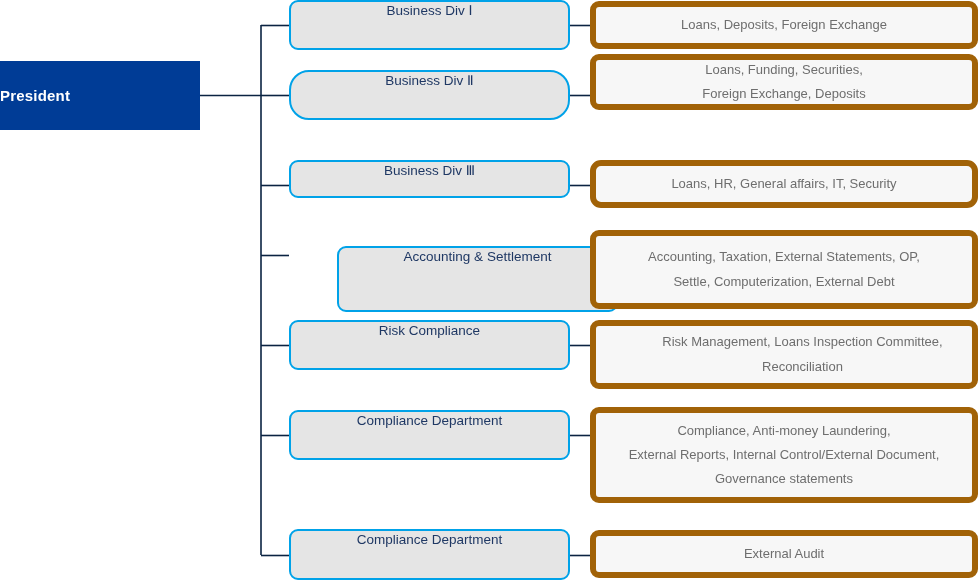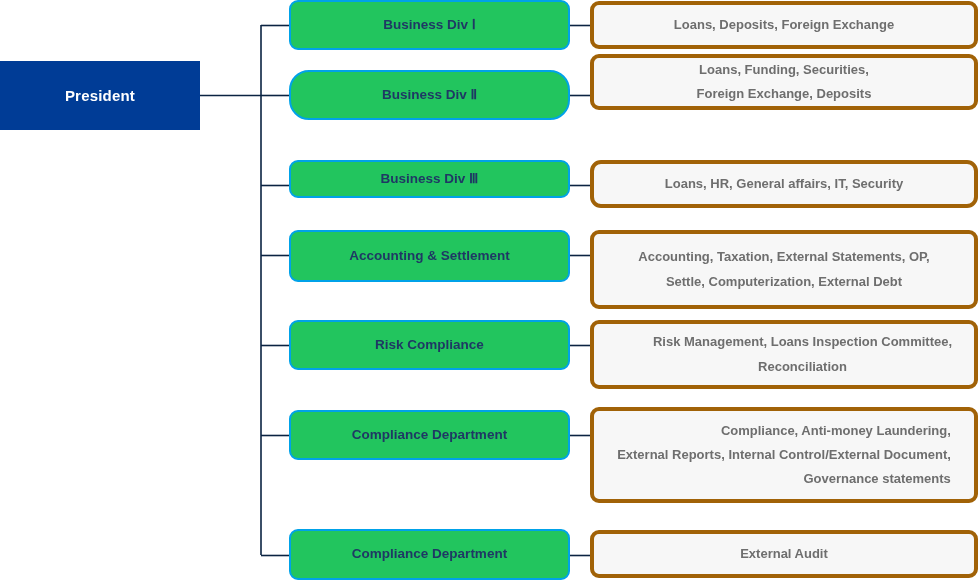--- a/index.html
+++ b/index.html
@@ -30,63 +30,61 @@
   
   .root-node {
     position: absolute;
     left: 0px;
     top: 61px;
     width: 200px;
     height: 69px;
     background: #003C96;
     display: flex;
     align-items: center;
-    justify-content: center;
+    justify-content: flex-start;
   }
   .root-label {
     color: #ffffff;
     font-size: 15px;
     font-weight: bold;
     letter-spacing: 0.2px;
     font-family: "Liberation Sans", sans-serif;
   }
 
   .unit-box {
     position: absolute;
     left: 289px;
     width: 281px;
-    background: #22c55e;
+    background: #e5e5e5;
     border: 2px solid #00A2E8;
     border-radius: 9px;
     display: flex;
-    align-items: center;
+    align-items: flex-start;
     justify-content: center;
     text-align: center;
-    font-weight: bold;
   }
   .unit-label {
     color: #1F3864;
     font-size: 13.5px;
     line-height: 1.35;
     font-family: "Liberation Sans", sans-serif;
   }
 
   .desc-box {
     position: absolute;
     left: 590px;
     width: 388px;
     background: #F7F7F7;
-    border: 4px solid #a16207;
+    border: 6px solid #a16207;
     border-radius: 9px;
     display: flex;
     align-items: center;
     justify-content: center;
     text-align: center;
     padding: 6px 10px;
-    font-weight: bold;
   }
   .desc-label {
     color: #6E6E6E;
     font-size: 13px;
     line-height: 1.85;
     font-family: "Liberation Sans", sans-serif;
   }
 </style>
 </head>
 <body>
@@ -122,21 +120,21 @@
 
   <div class="unit-box" style="top: 0px; height: 50px;">
     <span class="unit-label">Business Div Ⅰ</span>
   </div>
   <div class="unit-box" style="top: 70px; height: 50px; border-radius: 20px;">
     <span class="unit-label">Business Div Ⅱ</span>
   </div>
   <div class="unit-box" style="top: 160px; height: 38px;">
     <span class="unit-label">Business Div Ⅲ</span>
   </div>
-  <div class="unit-box" style="top: 230px; height: 52px;">
+  <div class="unit-box" style="top: 246px; height: 66px; margin-left: 48px;">
     <span class="unit-label">Accounting &amp; Settlement</span>
   </div>
   <div class="unit-box" style="top: 320px; height: 50px;">
     <span class="unit-label">Risk Compliance</span>
   </div>
   <div class="unit-box" style="top: 410px; height: 50px;">
     <span class="unit-label">Compliance Department</span>
   </div>
   <div class="unit-box" style="top: 529px; height: 51px;">
     <span class="unit-label">Compliance Department</span>
@@ -150,20 +148,20 @@
   </div>
   <div class="desc-box" style="top: 160px; height: 48px; border-radius: 11px;">
     <span class="desc-label">Loans, HR, General affairs, IT, Security</span>
   </div>
   <div class="desc-box" style="top: 230px; height: 79px;">
     <span class="desc-label">Accounting, Taxation, External Statements, OP,<br>Settle, Computerization, External Debt</span>
   </div>
   <div class="desc-box" style="top: 320px; height: 69px; padding-left: 47px;">
     <span class="desc-label">Risk Management, Loans Inspection Committee,<br>Reconciliation</span>
   </div>
-  <div class="desc-box" style="top: 407px; height: 96px; text-align: right;">
+  <div class="desc-box" style="top: 407px; height: 96px;">
     <span class="desc-label">Compliance, Anti-money Laundering,<br>External Reports, Internal Control/External Document,<br>Governance statements</span>
   </div>
   <div class="desc-box" style="top: 530px; height: 48px;">
     <span class="desc-label">External Audit</span>
   </div>
 
 </div>
 
 </body></html>

